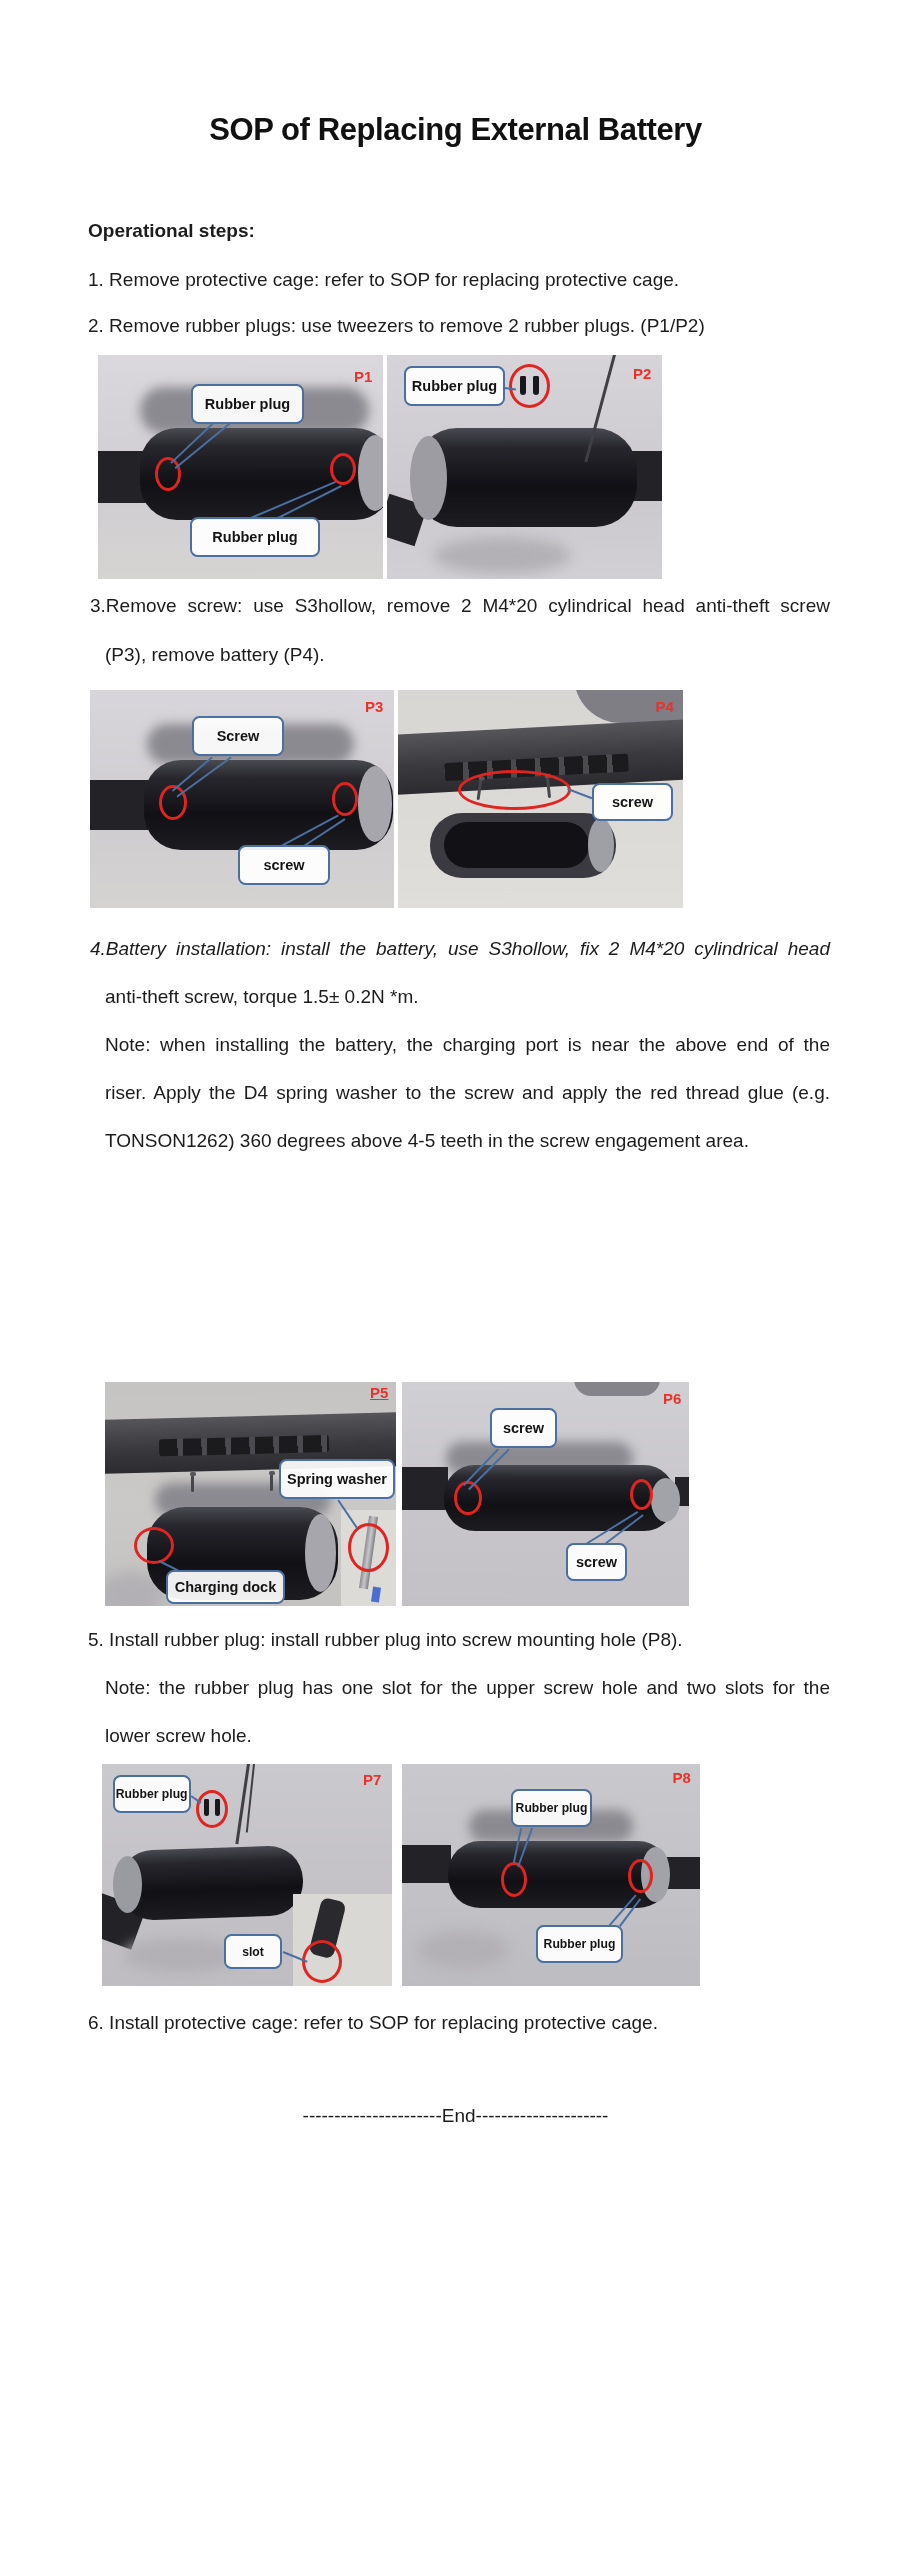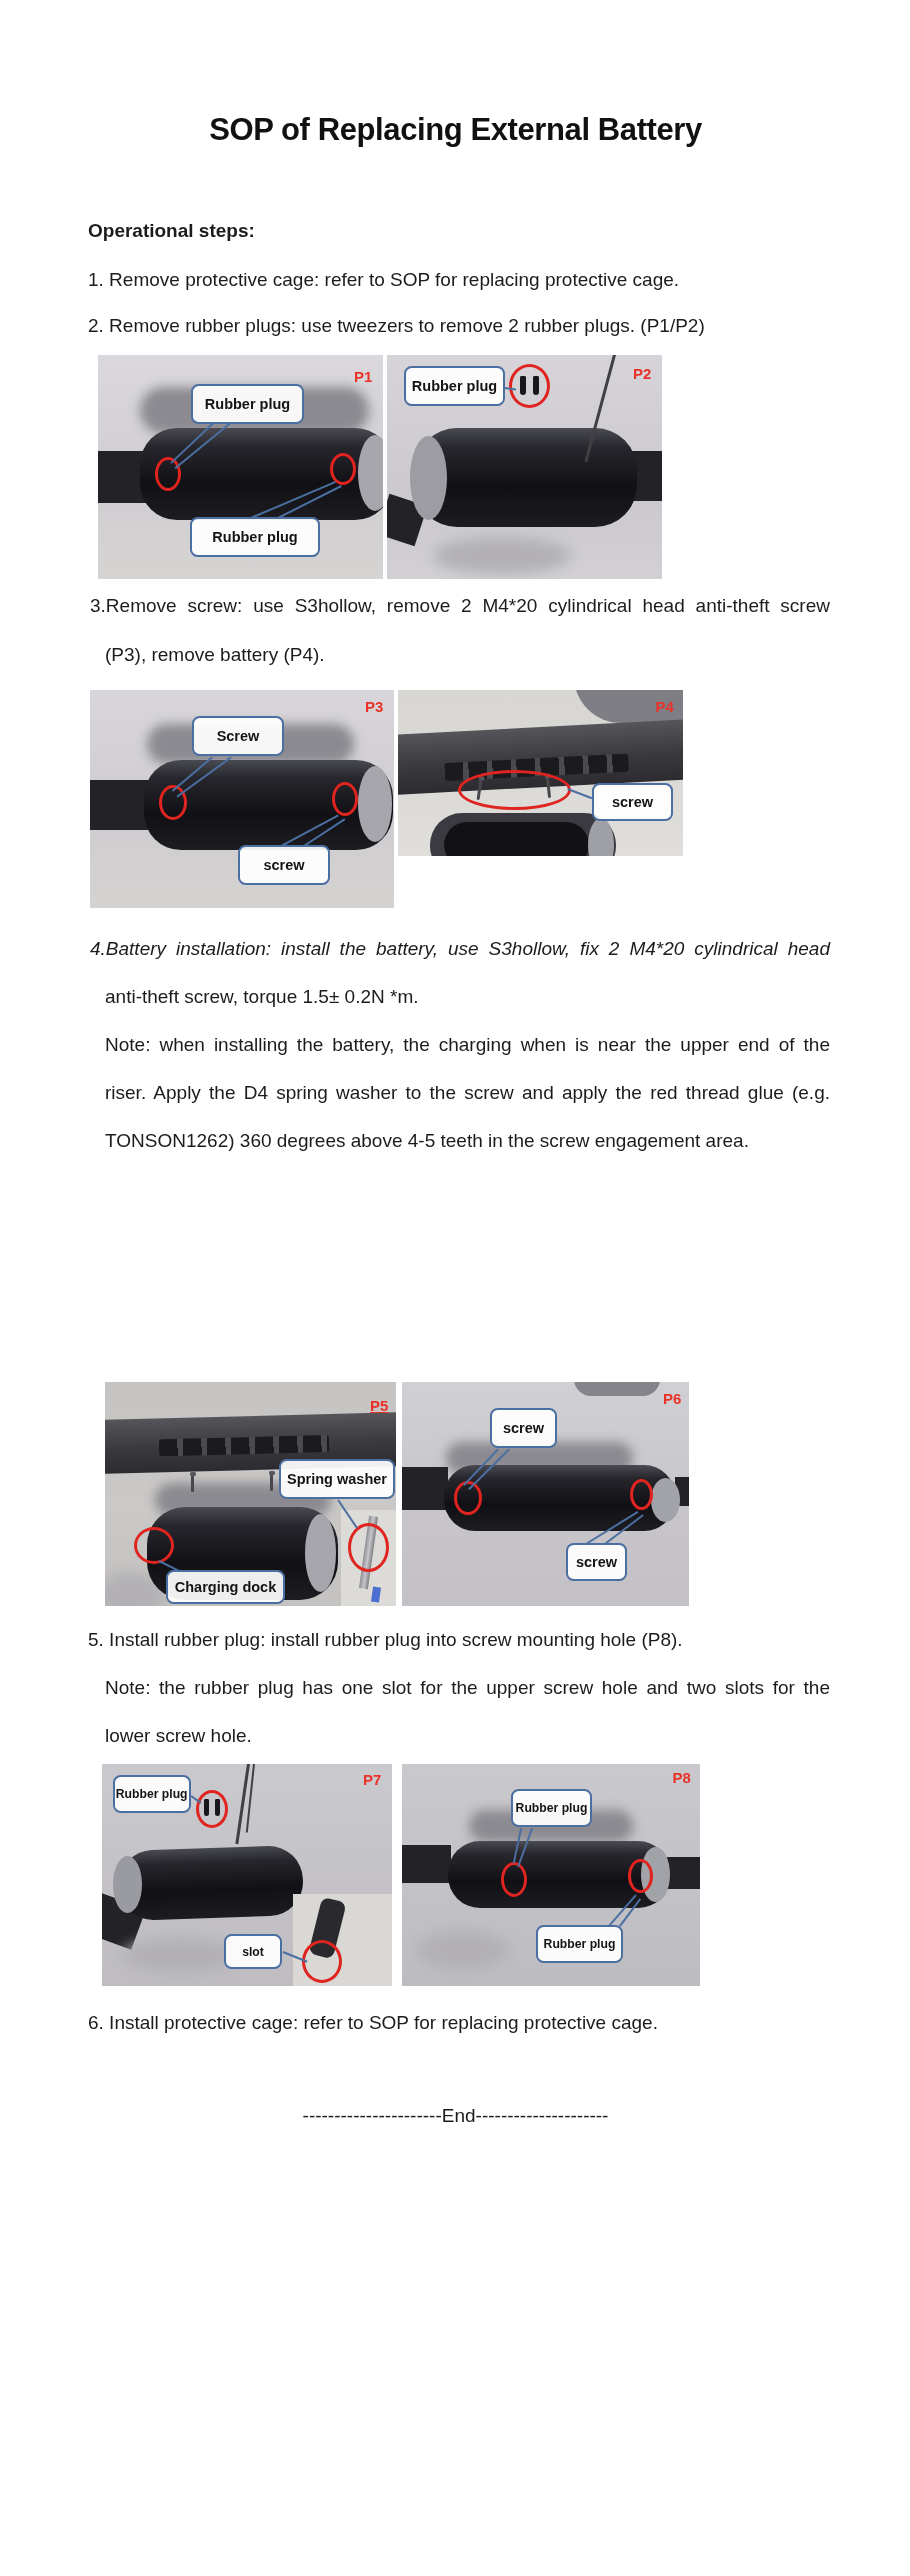--- a/index.html
+++ b/index.html
@@ -95,45 +95,45 @@
     <div class="redring" style="left:69px;top:95px;width:27.5px;height:35px;"></div>
     <div class="redring" style="left:242px;top:92px;width:26px;height:34px;"></div>
     <div class="callout" style="left:102px;top:26px;width:92px;height:40px;">Screw</div>
     <div class="callout" style="left:148px;top:155px;width:92px;height:40px;">screw</div>
     <div class="tail" style="left:122px;top:66px;width:52px;transform:rotate(139.7deg);"></div>
     <div class="tail" style="left:141px;top:66px;width:67px;transform:rotate(143.9deg);"></div>
     <div class="tail" style="left:191px;top:155px;width:65px;transform:rotate(-28.1deg);"></div>
     <div class="tail" style="left:214px;top:155px;width:49px;transform:rotate(-33.4deg);"></div>
   </div>
 
-  <div class="photo" style="left:398px;top:690px;width:285px;height:166px;background:linear-gradient(180deg,#d8d6d3,#dcdad7 55%,#e0dedb);">
+  <div class="photo" style="left:398px;top:690px;width:285px;height:218px;background:linear-gradient(180deg,#d8d6d3,#dcdad7 55%,#e0dedb);">
     <div class="ptag" style="right:9.2px;top:9.2px;">P4</div>
     <div class="blob" style="left:176px;top:-13.8px;width:126px;height:47px;border-radius:0 0 0 54px;"></div>
     <div class="hbar" style="left:-7.6px;top:37px;width:306px;height:60px;transform:rotate(-3deg);">
       <div class="grille" style="left:54px;top:31px;width:184px;height:18.4px;"></div>
     </div>
     <div class="redring" style="left:60px;top:80px;width:113px;height:40px;border-width:3.8px;"></div>
     <div class="pin" style="left:80px;top:89px;height:21.4px;transform:rotate(8deg);"></div>
     <div class="pin" style="left:149px;top:87px;height:21.4px;transform:rotate(-6deg);"></div>
     <div class="callout" style="left:194px;top:93px;width:81px;height:38px;">screw</div>
     <div class="tail" style="left:194px;top:107px;width:26px;transform:rotate(201deg);"></div>
     <div class="battery" style="left:32px;top:123px;width:186px;height:65px;border-radius:32px;background:#3a3a40;">
       <div style="position:absolute;left:13.8px;top:9.2px;width:145px;height:46px;background:#121216;border-radius:23px;"></div>
     </div>
     <div class="cap" style="left:190px;top:128px;width:26px;height:54px;background:#9fa0a6;"></div>
   </div>
 
   <div class="line just" style="left:90px;top:938px;width:740px;font-style:italic;">4.Battery installation: install the battery, use S3hollow, fix 2 M4*20 cylindrical head</div>
   <div class="line" style="left:105px;top:986px;">anti-theft screw, torque 1.5± 0.2N *m.</div>
-  <div class="line just" style="left:105px;top:1034px;width:725px;">Note: when installing the battery, the charging when is near the upper end of the</div>
+  <div class="line just" style="left:105px;top:1034px;width:725px;">Note: when installing the battery, the charging port is near the above end of the</div>
   <div class="line just" style="left:105px;top:1082px;width:725px;">riser. Apply the D4 spring washer to the screw and apply the red thread glue (e.g.</div>
   <div class="line" style="left:105px;top:1130px;">TONSON1262) 360 degrees above 4-5 teeth in the screw engagement area.</div>
 
   <div class="photo" style="left:105px;top:1382px;width:291px;height:224px;background:linear-gradient(180deg,#c6c4c2,#cbc9c7 55%,#c4c2c0);">
-    <div class="ptag" style="right:7.6px;top:16px;text-decoration:underline;">P5</div>
+    <div class="ptag" style="right:7.6px;top:3px;text-decoration:underline;">P5</div>
     <div class="hbar" style="left:-6.1px;top:34px;width:306px;height:54px;transform:rotate(-1.5deg);">
       <div class="grille" style="left:60px;top:21.4px;width:170px;height:17px;"></div>
     </div>
     <div class="pin" style="left:86px;top:93px;height:17px;"></div>
     <div class="pin" style="left:165px;top:92px;height:17px;"></div>
     <div class="inset" style="left:236px;top:128px;width:55px;height:96px;background:#dcdbd7;"></div>
     <div style="position:absolute;left:259px;top:134px;width:9.2px;height:73px;background:linear-gradient(90deg,#8d8d91,#c7c7cb,#7e7e82);transform:rotate(8deg);z-index:4;"></div>
     <div style="position:absolute;left:267px;top:205px;width:7.6px;height:15.3px;background:#4a6fd0;transform:rotate(8deg);z-index:4;"></div>
     <div class="redring" style="left:243px;top:141px;width:41px;height:49px;"></div>
     <div class="callout" style="left:174px;top:77px;width:116px;height:40px;">Spring washer</div>

